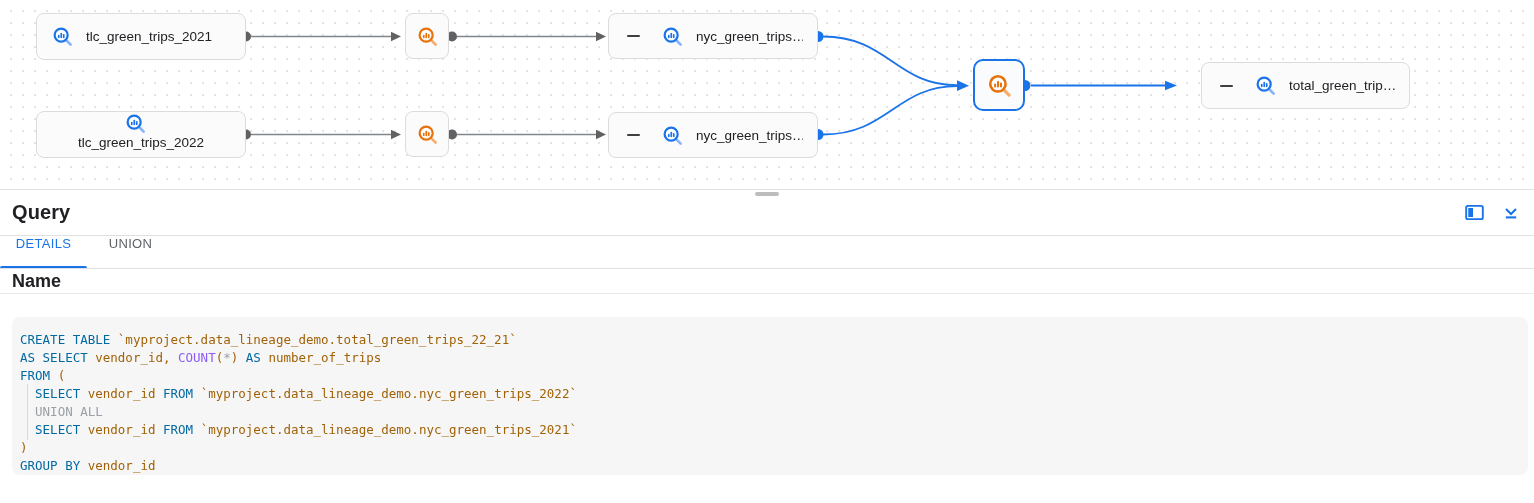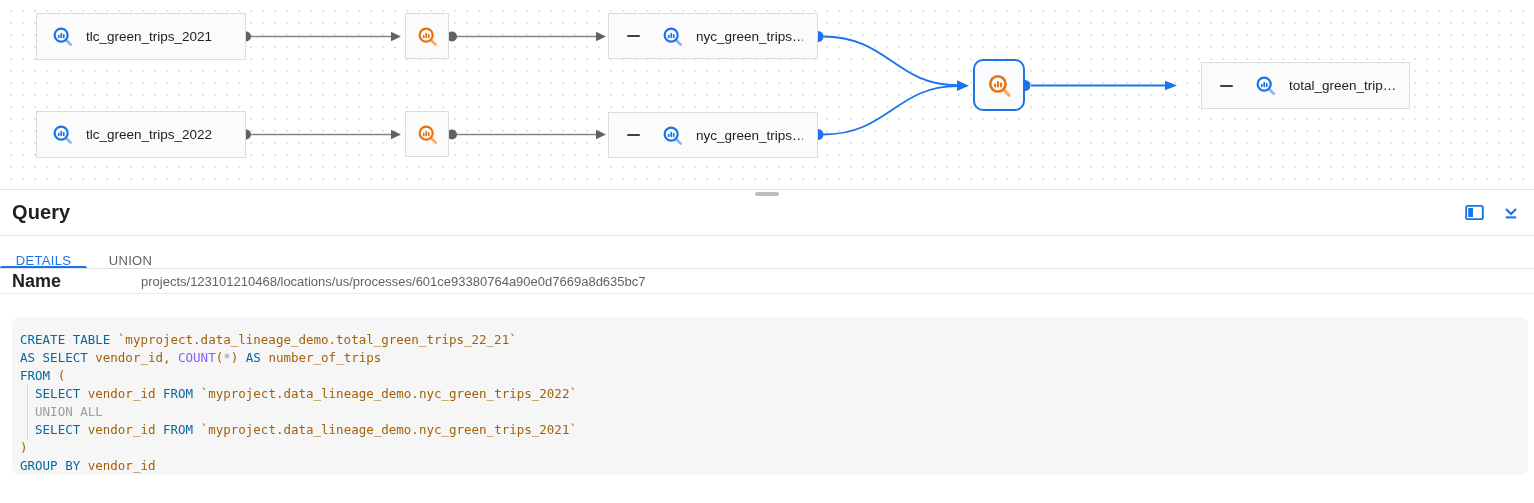--- a/index.html
+++ b/index.html
@@ -14,21 +14,21 @@
   
   .graph {
     position: relative; width: 1534px; height: 190px;
     border-bottom: 1px solid #e2e2e2;
     background-image: radial-gradient(circle, #e4e4e7 1.2px, transparent 1.4px);
     background-size: 12px 12px; background-position: 5px 5px;
   }
   .edges { position: absolute; left:0; top:0; }
   .node {
     position: absolute; display: flex; align-items: center;
-    background: #fbfbfc; border: 1px solid #dadce0; border-radius: 0;
+    background: #fbfbfc; border: 1px solid #dadce0; border-radius: 8px;
     cursor: pointer;
   }
   .node-label { font-size: 13.5px; font-weight: 500; color: #202124; white-space: nowrap; overflow: hidden; }
   .minus-icon { width: 13px; height: 2px; background: #3c4043; border-radius: 1px; flex: none; margin: 0 21px 0 4px; }
   .table-node { width: 210px; height: 47px; padding: 0 14px; }
   .table-node .magnifier { margin-right: 12px; flex: none; }
   .mini-node { width: 44px; height: 46px; justify-content: center; }
   .selected-node {
     width: 52px; height: 52px; justify-content: center;
     border: 2px solid #1a73e8; border-radius: 10px; background: #fafbfc;
@@ -43,21 +43,21 @@
   .panel-header {
     display: flex; align-items: center; height: 46px; padding: 0 14px 0 12px;
     border-bottom: 1px solid #e0e0e0;
   }
   .panel-title { font-size: 20px; font-weight: 700; color: #202124; margin: 0; letter-spacing: .1px; }
   .header-icons { margin-left: auto; display: flex; align-items: center; gap: 18px; }
   .header-icons span { display: inline-flex; cursor: pointer; }
 
   .tabs { display: flex; height: 33px; border-bottom: 1px solid #e0e0e0; }
   .tab {
-    min-width: 87px; display: flex; align-items: flex-end; justify-content: center;
+    min-width: 87px; display: flex; align-items: flex-start; justify-content: center;
     font-size: 13px; font-weight: 500; letter-spacing: .35px; color: #5f6368;
     cursor: pointer; position: relative;
   }
   .tab.active { color: #1a73e8; }
   .tab.active::after {
     content: ''; position: absolute; left: 0; right: 0; bottom: 0; height: 2px;
     background: #1a73e8; border-radius: 2px 2px 0 0;
   }
 
   .field-row { display: flex; align-items: center; height: 25px; border-bottom: 1px solid #ebebeb; }
@@ -116,21 +116,21 @@
     <svg class="magnifier" width="23" height="23" viewBox="0 0 24 24">
       <path d="M15.9 15.9 L20.5 20.5" stroke="#8ab4f8" stroke-width="2.8" stroke-linecap="round"></path>
       <circle cx="10.6" cy="10.6" r="6.8" fill="#fff" stroke="#1a73e8" stroke-width="2.3"></circle>
       <rect x="7.2" y="10.2" width="1.8" height="3.6" rx="0.9" fill="#1a73e8"></rect>
       <rect x="9.8" y="8.0" width="1.8" height="5.8" rx="0.9" fill="#1a73e8"></rect>
       <rect x="12.4" y="9.4" width="1.8" height="4.4" rx="0.9" fill="#1a73e8"></rect>
     </svg>
     <span class="node-label">tlc_green_trips_2021</span>
   </div>
 
-  <div class="node table-node" style="left:36px; top:111px;">
+  <div class="node table-node" style="left:36px; top:111px;flex-direction:column;">
     <svg class="magnifier" width="23" height="23" viewBox="0 0 24 24">
       <path d="M15.9 15.9 L20.5 20.5" stroke="#8ab4f8" stroke-width="2.8" stroke-linecap="round"></path>
       <circle cx="10.6" cy="10.6" r="6.8" fill="#fff" stroke="#1a73e8" stroke-width="2.3"></circle>
       <rect x="7.2" y="10.2" width="1.8" height="3.6" rx="0.9" fill="#1a73e8"></rect>
       <rect x="9.8" y="8.0" width="1.8" height="5.8" rx="0.9" fill="#1a73e8"></rect>
       <rect x="12.4" y="9.4" width="1.8" height="4.4" rx="0.9" fill="#1a73e8"></rect>
     </svg>
     <span class="node-label">tlc_green_trips_2022</span>
   </div>
 
@@ -226,17 +226,16 @@
     <div class="tab active">
       <span>DETAILS</span>
     </div>
     <div class="tab">
       <span>UNION</span>
     </div>
   </div>
 
   <div class="field-row">
     <span class="field-label">Name</span>
-    <span class="field-value">projects/123101210468/locations/us/processes/601ce93380764a90e0d7669a8d635bc7</span>
   </div>
 
   <pre class="code"><div class="code-line"><span class="tk-kw">CREATE TABLE</span><span class="tk-txt"> `myproject.data_lineage_demo.total_green_trips_22_21`</span></div><div class="code-line"><span class="tk-kw">AS SELECT</span><span class="tk-txt"> vendor_id, </span><span class="tk-fn">COUNT</span><span class="tk-txt">(</span><span class="tk-mut">*</span><span class="tk-txt">) </span><span class="tk-kw">AS</span><span class="tk-txt"> number_of_trips</span></div><div class="code-line"><span class="tk-kw">FROM</span><span class="tk-txt"> (</span></div><div class="code-line indent"><span class="tk-txt">  </span><span class="tk-kw">SELECT</span><span class="tk-txt"> vendor_id </span><span class="tk-kw">FROM</span><span class="tk-txt"> `myproject.data_lineage_demo.nyc_green_trips_2022`</span></div><div class="code-line indent"><span class="tk-txt">  </span><span class="tk-mut">UNION ALL</span></div><div class="code-line indent"><span class="tk-txt">  </span><span class="tk-kw">SELECT</span><span class="tk-txt"> vendor_id </span><span class="tk-kw">FROM</span><span class="tk-txt"> `myproject.data_lineage_demo.nyc_green_trips_2021`</span></div><div class="code-line"><span class="tk-txt">)</span></div><div class="code-line"><span class="tk-kw">GROUP BY</span><span class="tk-txt"> vendor_id</span></div></pre>
 </div>
 
 </body></html>

